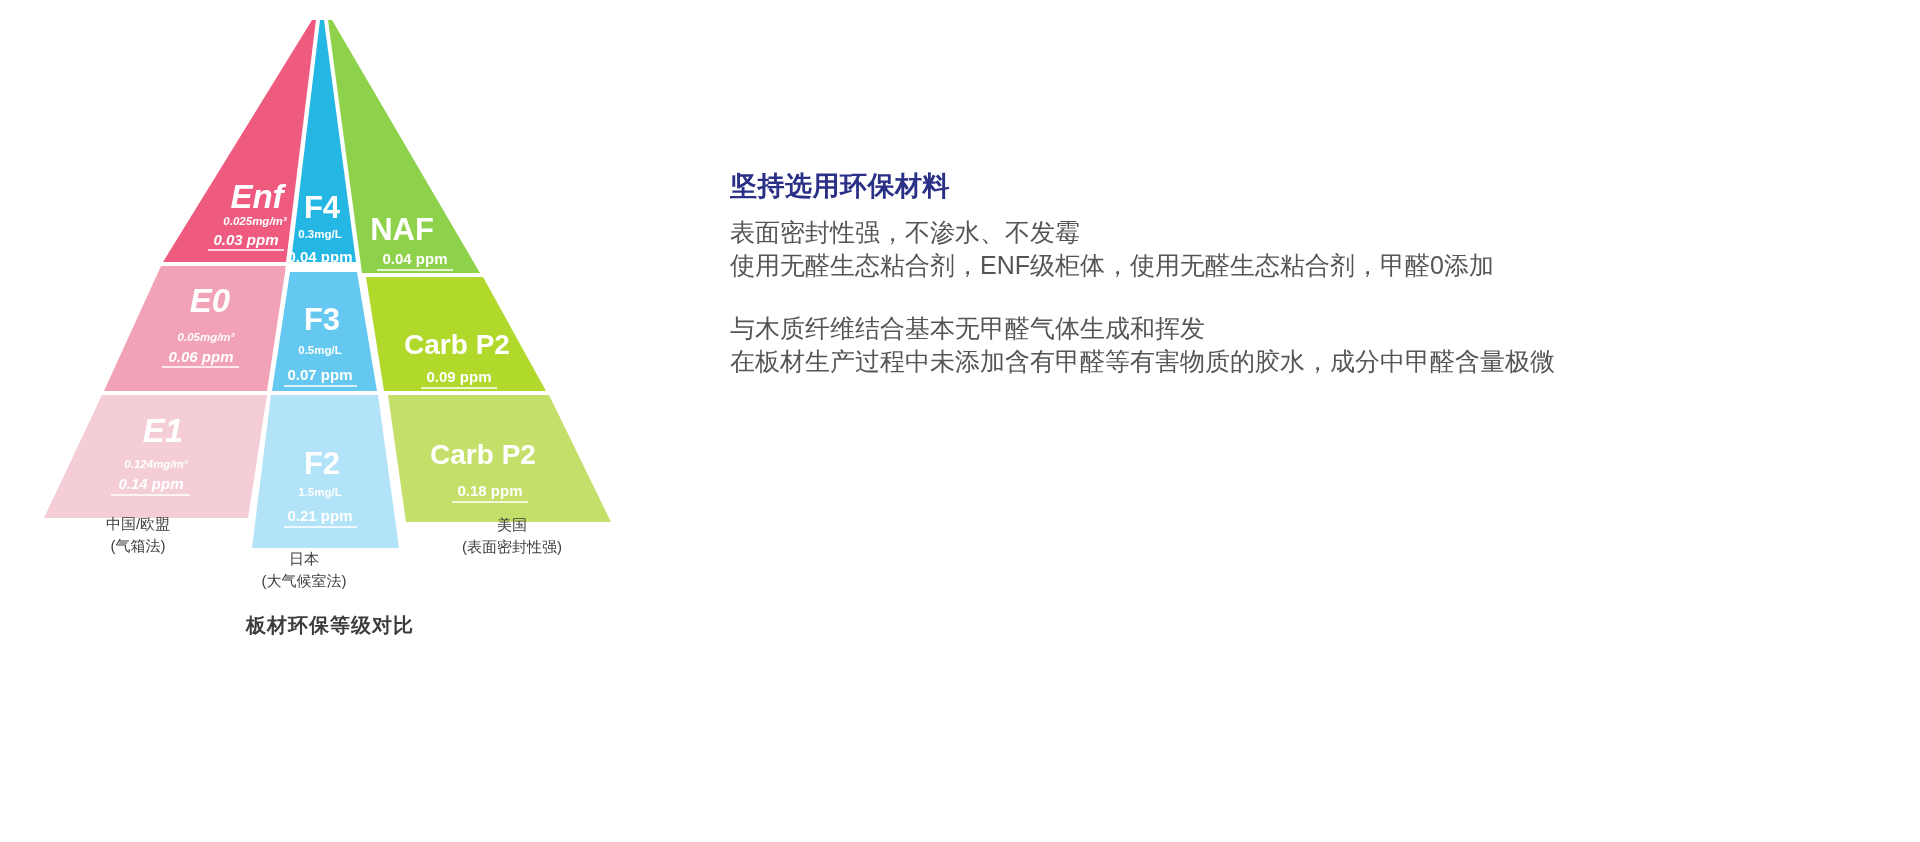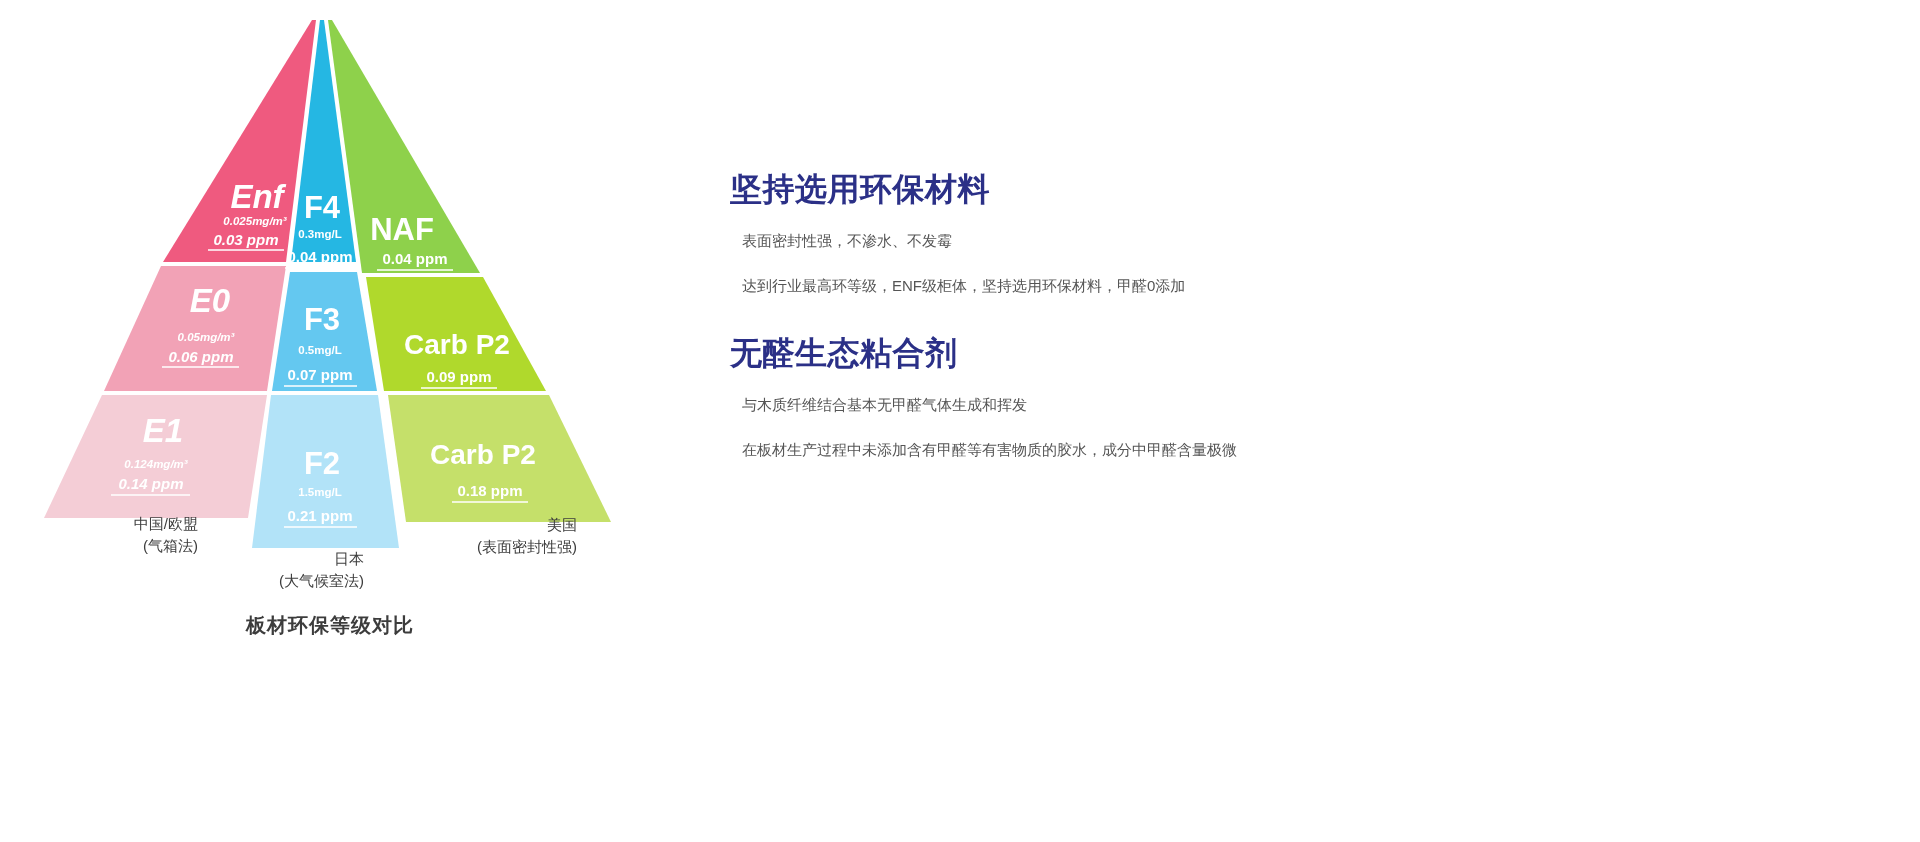--- a/index.html
+++ b/index.html
@@ -35,21 +35,21 @@
     fill: #ffffff;
   }
   .seg-ppm {
     font-weight: bold;
     fill: #ffffff;
   }
 
   
   .country-caption {
     position: absolute;
-    text-align: right;
+    text-align: center;
     font-size: 15px;
     line-height: 22px;
     color: #3d3d3d;
     font-family: "Liberation Sans", "DejaVu Sans", sans-serif;
     white-space: nowrap;
   }
   #caption-china { left: 78px;  top: 513px; width: 120px; }
   #caption-japan { left: 244px; top: 548px; width: 120px; }
   #caption-usa   { left: 447px; top: 514px; width: 130px; }
 
@@ -67,31 +67,31 @@
 
   
   #text-panel {
     position: absolute;
     left: 730px;
     top: 168px;
     width: 1130px;
   }
   .block { margin-bottom: 30px; }
   .block-heading {
-    font-size: 32px;
+    font-size: 27px;
     font-weight: bold;
     color: #2b3087;
     margin: 0 0 12px 0;
     letter-spacing: 0.5px;
   }
   .block-line {
-    font-size: 15px;
+    font-size: 25px;
     line-height: 33px;
     color: #555555;
-    margin: 12px;
+    margin: 0;
     white-space: nowrap;
   }
 </style>
 </head>
 <body>
 
 <div id="pyramid-panel">
 
   <svg id="pyramid-svg" width="700" height="700" viewBox="0 0 700 700">
 
@@ -182,22 +182,21 @@
   </div>
 
   <div id="chart-title">板材环保等级对比</div>
 </div>
 
 <div id="text-panel">
 
   <div class="block">
     <h2 class="block-heading">坚持选用环保材料</h2>
     <p class="block-line">表面密封性强，不渗水、不发霉</p>
-    <p class="block-line">达到行业最高环等级，ENF级柜体，坚持选用环保材料，甲醛0添加</p>
+    <p class="block-line">使用无醛生态粘合剂，ENF级柜体，使用无醛生态粘合剂，甲醛0添加</p>
   </div>
 
   <div class="block">
-    <h2 class="block-heading">无醛生态粘合剂</h2>
     <p class="block-line">与木质纤维结合基本无甲醛气体生成和挥发</p>
     <p class="block-line">在板材生产过程中未添加含有甲醛等有害物质的胶水，成分中甲醛含量极微</p>
   </div>
 
 </div>
 
 </body></html>

